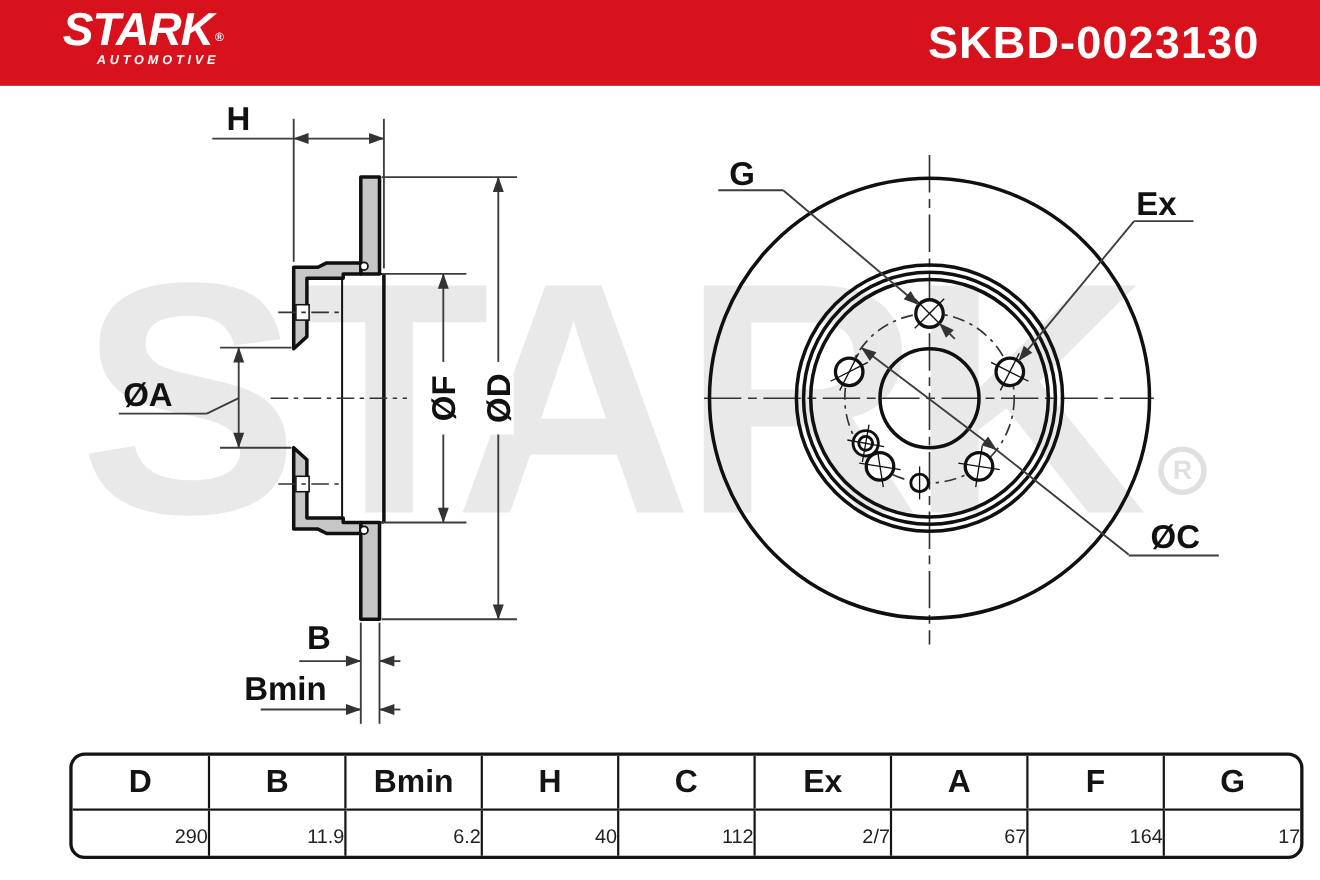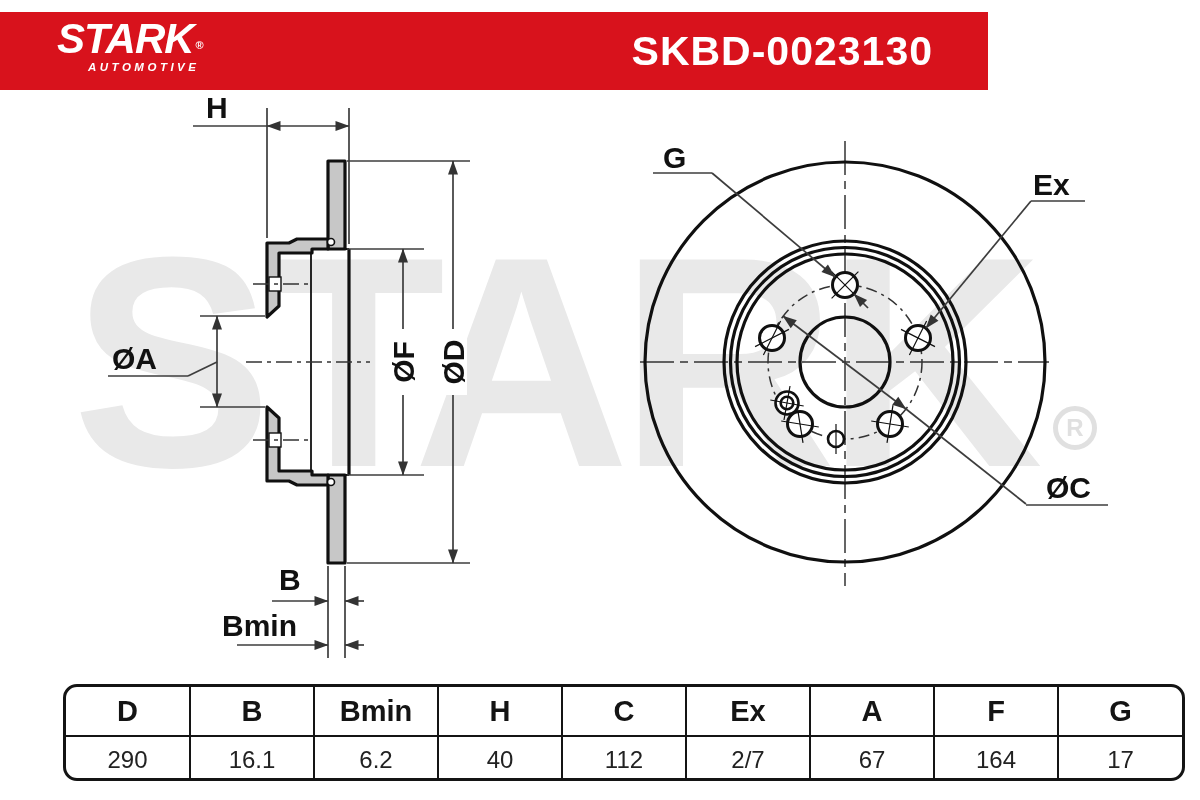--- a/index.html
+++ b/index.html
@@ -2,21 +2,21 @@
 <html><head>
 <meta charset="utf-8">
 <style>
   html,body{margin:0;padding:0;}
   body{
     width:1200px;height:800px;position:relative;overflow:hidden;
     background:#ffffff;font-family:"Liberation Sans",sans-serif;
   }
   
   .banner{
-    position:absolute;left:0;top:12px;width:988px;height:78px;
+    position:absolute;left:0;top:0;width:1200px;height:78px;
     background:#d8121c;z-index:3;
   }
   .logo{position:absolute;left:57px;top:6px;color:#fff;}
   .logo-main{
     font-size:42px;font-weight:bold;font-style:italic;
     letter-spacing:-1px;line-height:1.0;
   }
   .logo-reg{font-size:11px;font-style:normal;vertical-align:4px;margin-left:2px;}
   .logo-sub{
     font-size:11.5px;font-weight:bold;font-style:italic;
@@ -57,22 +57,22 @@
     position:absolute;left:63px;top:684px;width:1122px;height:97px;
     border:3px solid #141414;border-radius:14px;overflow:hidden;
     background:#fff;z-index:3;box-sizing:border-box;
   }
   table.spec{border-collapse:collapse;width:100%;height:100%;table-layout:fixed;}
   table.spec th{
     border-bottom:2.5px solid #141414;border-left:2px solid #141414;
     font-size:29px;font-weight:bold;color:#141414;padding:0;height:48px;
   }
   table.spec td{
-    border-left:2px solid #141414;font-size:24px;font-weight:normal;
-    color:#222;text-align:center;padding:0;height:46px;
+    border-left:2px solid #141414;font-size:18px;font-weight:normal;
+    color:#222;text-align:right;padding:0;height:46px;
   }
   table.spec th:first-child,table.spec td:first-child{border-left:none;}
 </style>
 </head>
 <body>
 
 <div class="wm-big">STARK</div>
 <div class="wm-reg">
     <span>R</span>
   </div>
@@ -235,21 +235,21 @@
       <th>Bmin</th>
       <th>H</th>
       <th>C</th>
       <th>Ex</th>
       <th>A</th>
       <th>F</th>
       <th>G</th>
     </tr>
     <tr>
       <td>290</td>
-      <td>16.1</td>
+      <td>11.9</td>
       <td>6.2</td>
       <td>40</td>
       <td>112</td>
       <td>2/7</td>
       <td>67</td>
       <td>164</td>
       <td>17</td>
     </tr>
   </tbody>
     </table>

